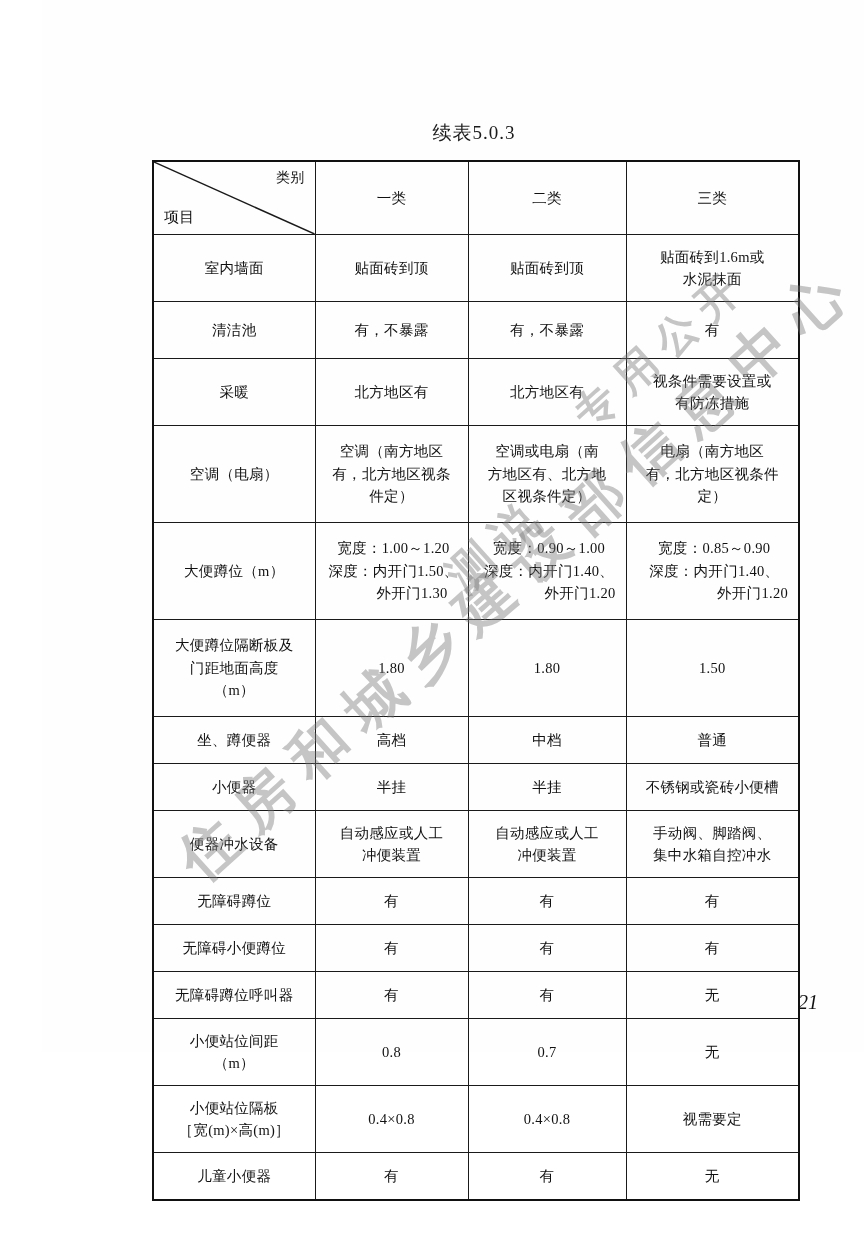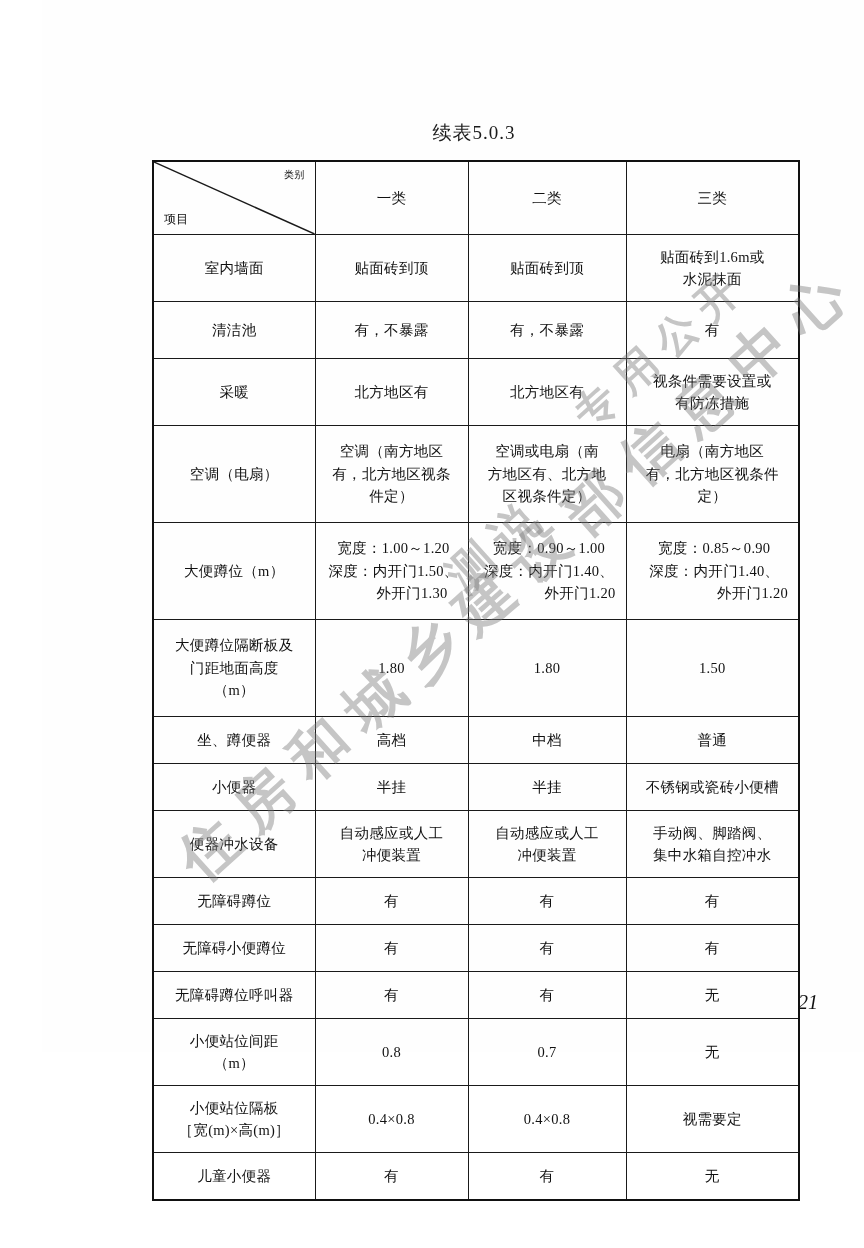--- a/index.html
+++ b/index.html
@@ -81,27 +81,27 @@
   .hdr-diag .diag-svg {
     position: absolute;
     inset: 0;
     width: 100%;
     height: 100%;
   }
   .hdr-diag .lbl-cat {
     position: absolute;
     top: 5px;
     right: 10px;
-    font-size: 10px;
+    font-size: 14px;
   }
   .hdr-diag .lbl-item {
     position: absolute;
     bottom: 5px;
     left: 10px;
-    font-size: 12px;
+    font-size: 15px;
   }
   .hdr-col {
     font-size: 15px;
   }
 
   .cell-multi {
     text-align: center;
     line-height: 1.6;
   }
   .cell-left-ind {

